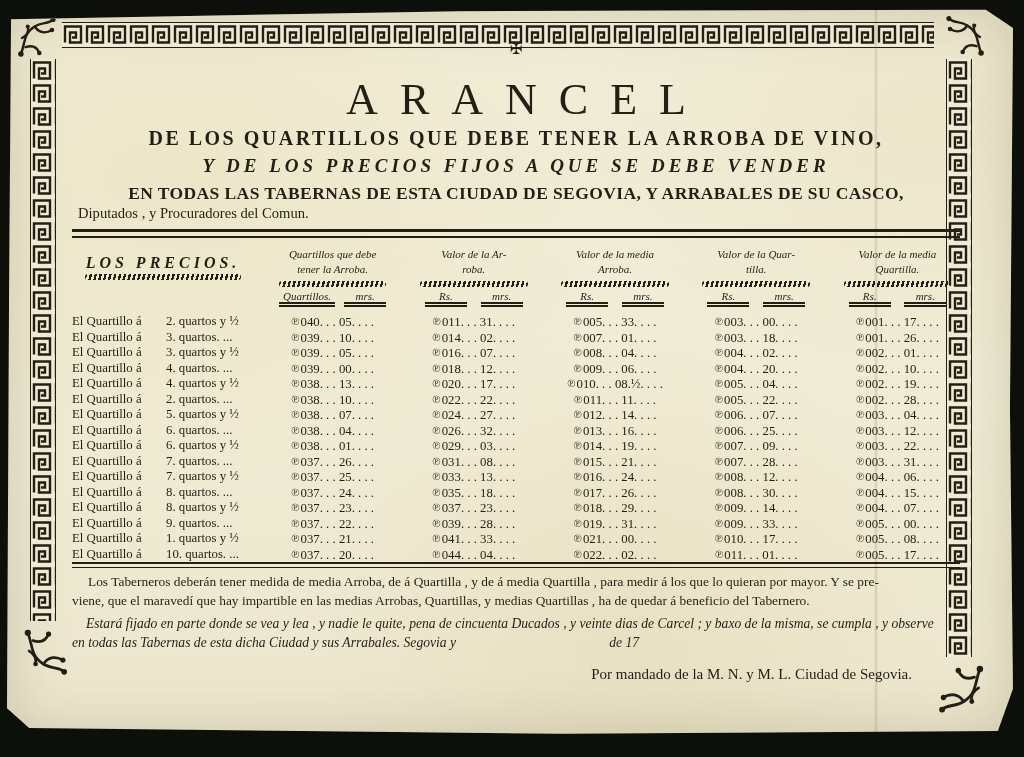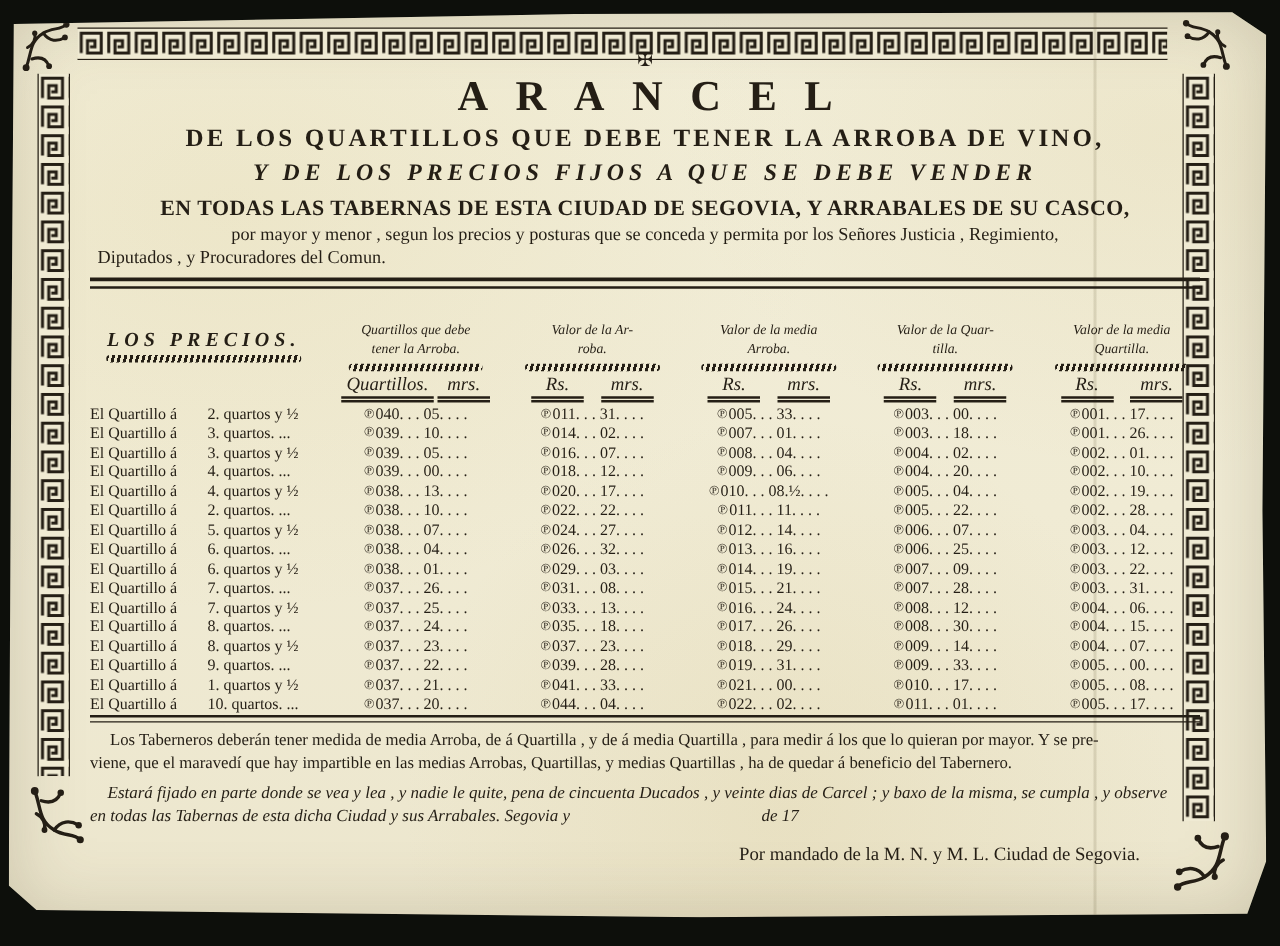--- a/index.html
+++ b/index.html
@@ -30,43 +30,43 @@
   .fleuron{position:absolute;}
   .fleuron svg{display:block;width:100%;height:100%;}
   .flip-x{transform:scaleX(-1);}
   .flip-y{transform:scaleY(-1);}
   .flip-xy{transform:scale(-1,-1);}
 
   
   .content{position:absolute;left:66px;right:54px;top:33px;}
   .center{text-align:center;}
   .cross{font-size:15px;line-height:15px;}
-  .main-title{font-size:34px;font-weight:700;letter-spacing:22px;text-indent:22px;line-height:1.05;margin-top:3px;}
+  .main-title{font-size:44px;font-weight:400;letter-spacing:22px;text-indent:22px;line-height:1.05;margin-top:20px;}
   .sub1{font-size:20px;font-weight:700;letter-spacing:2.5px;margin-top:4px;}
   .sub2{font-size:19px;font-weight:700;font-style:italic;letter-spacing:4px;margin-top:5px;}
   .sub3{font-size:17.5px;font-weight:700;letter-spacing:.4px;margin-top:6px;}
   .sub4{font-size:14.6px;margin-top:3px;text-align:center;}
   .sub5{font-size:14.6px;margin-top:1px;text-align:left;padding-left:6px;}
   .rule-heavy{height:4px;border-top:3.5px solid #241e15;border-bottom:2.5px solid #241e15;margin-top:7px;}
   .rule-light{height:3px;border-top:2.5px solid #241e15;border-bottom:1.5px solid #241e15;}
 
   
-  .price-table{display:flex;align-items:flex-end;margin-top:21px;}
+  .price-table{display:flex;align-items:flex-end;margin-top:4px;}
   .tcol{flex:1 1 0;min-width:0;}
   .tcol.labels{flex:0 0 182px;}
   .rope{flex:0 0 10px;margin:2px 2px 0 2px;
     background:repeating-linear-gradient(52deg,#241e15 0 2.8px,#cfc7a9 2.8px 5.8px);
     border-left:1px solid #5a5340;border-right:1px solid #5a5340;}
   .thead-box{height:72px;padding-top:5px;box-sizing:border-box;}
   .col-title{font-style:italic;font-size:11px;line-height:15px;text-align:center;white-space:pre-line;}
   .col-title.precios{font-size:16px;letter-spacing:4px;font-weight:600;padding-top:8px;}
   .squig{height:6px;margin:4px auto 3px auto;width:86%;
     background:repeating-linear-gradient(105deg,#241e15 0 2.3px,rgba(0,0,0,0) 2.3px 4.7px);
     border-radius:3px;}
-  .units{display:flex;justify-content:space-evenly;font-style:italic;font-size:15px;}
+  .units{display:flex;justify-content:space-evenly;font-style:italic;font-size:11px;}
   .units .unit{border-bottom:5px double #241e15;padding:0 4px 0 4px;min-width:34px;text-align:center;}
   .cell-line{height:15.5px;line-height:15.5px;font-size:12.8px;white-space:nowrap;overflow:visible;}
   .tcol:not(.labels) .cell-line{text-align:center;}
   .label-prefix{display:inline-block;width:94px;}
   .orn{font-size:11px;vertical-align:1px;padding-right:1px;}
 
   
   .footer{margin-top:5px;}
   .fp1{font-size:13.4px;line-height:1.38;}
   .fp1.first{text-indent:16px;}
@@ -175,21 +175,20 @@
   </div>
 
   <div class="crease" style="left:868px;"></div>
 
   <div class="content">
     <div class="center cross">✠</div>
     <div class="center main-title">ARANCEL</div>
     <div class="center sub1">DE LOS QUARTILLOS QUE DEBE TENER LA ARROBA DE VINO,</div>
     <div class="center sub2">Y DE LOS PRECIOS FIJOS A QUE SE DEBE VENDER</div>
     <div class="center sub3">EN TODAS LAS TABERNAS DE ESTA CIUDAD DE SEGOVIA, Y ARRABALES DE SU CASCO,</div>
-    <div class="sub4">por mayor y menor , segun los precios y posturas que se conceda y permita por los Señores Justicia , Regimiento,</div>
     <div class="sub5">Diputados , y Procuradores del Comun.</div>
 
     <div class="rule-heavy"></div>
 
     <div class="price-table">
         <div class="tcol labels">
           <div class="thead-box">
             <div class="col-title precios">LOS PRECIOS.</div>
             <div class="squig"></div>
           </div>

